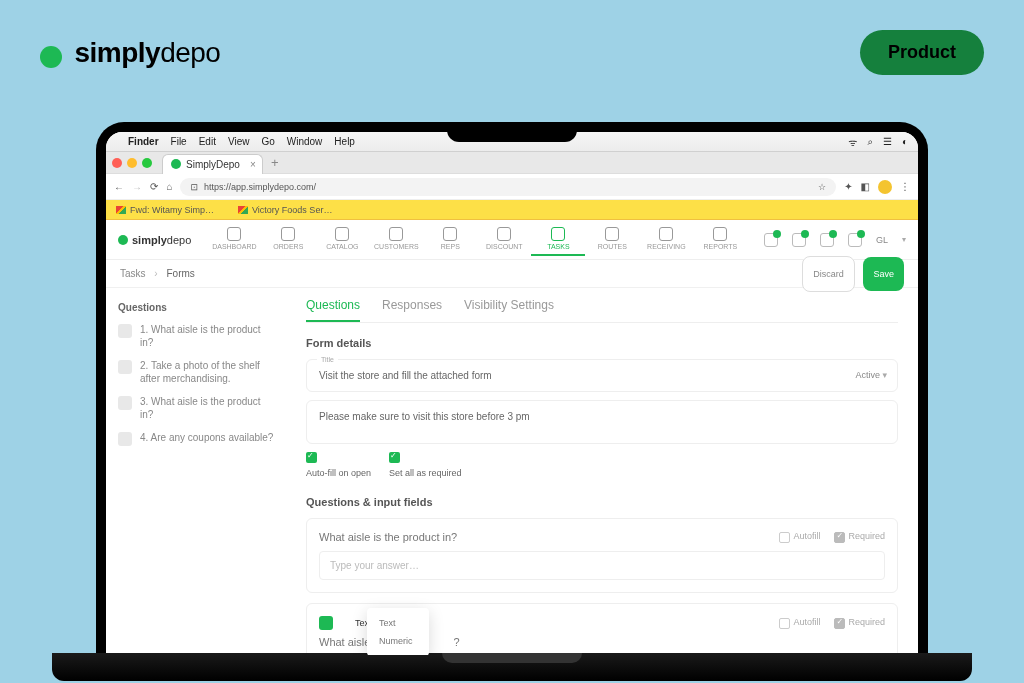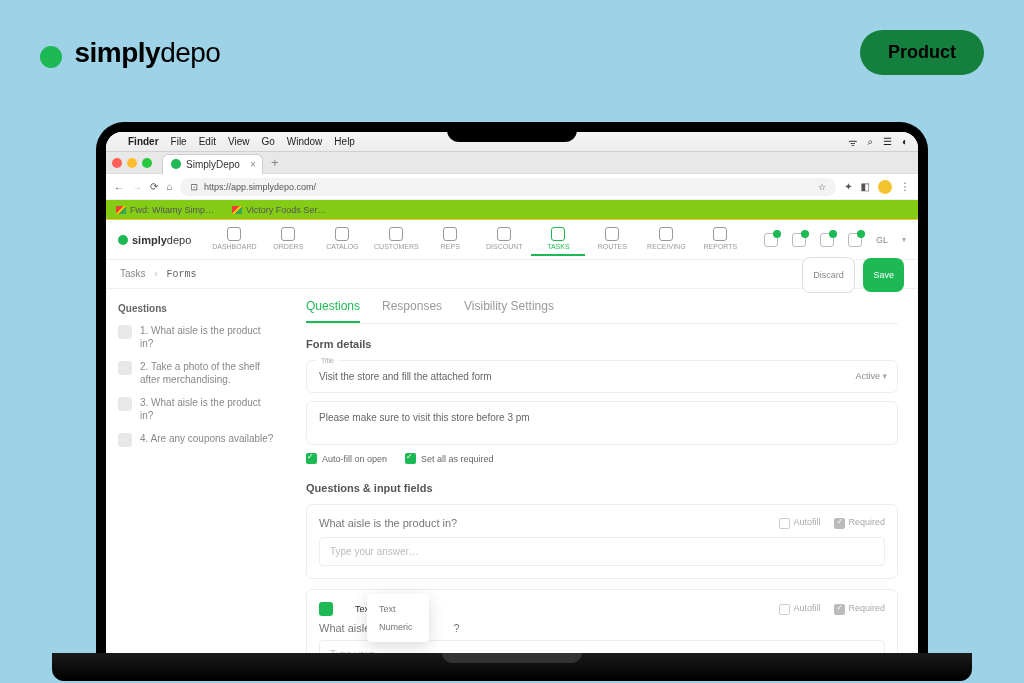--- a/index.html
+++ b/index.html
@@ -26,40 +26,40 @@
 .apple { font-size: 12px; }
 
 
 .tabrow { height: 22px; background: #e8e8e8; display:flex; align-items:center; padding-left: 6px; border-bottom:1px solid #ddd; }
 .browsertab { background:#fff; border:1px solid #ccc; border-bottom:none; border-radius:6px 6px 0 0; height:20px; display:flex; align-items:center; padding:0 22px 0 8px; font-size:10px; position:relative; margin-top:2px; }
 .browsertab .x { position:absolute; right:6px; color:#888; }
 .circ { width:10px;height:10px;border-radius:50%; }
 .addrbar { height: 26px; background:#fff; border-bottom:1px solid #eee; display:flex; align-items:center; padding:0 8px; gap:8px; color:#555; }
 .url { flex:1; background:#f3f3f3; border-radius:12px; height:18px; display:flex; align-items:center; padding:0 10px; font-size:9px; color:#555; }
 .starico { margin-left:auto; }
-.bmbar { height:20px; background:#84cc16; border-bottom:1px solid #f0c040; display:flex; align-items:center; padding:0 10px; gap:18px; font-size:9px; color:#555; }
+.bmbar { height:20px; background:#fde047; border-bottom:1px solid #f0c040; display:flex; align-items:center; padding:0 10px; gap:24px; font-size:9px; color:#555; }
 .bm { display:flex; align-items:center; gap:4px; }
 .gm { width:10px; height:8px; background:linear-gradient(135deg,#ea4335 40%,#fbbc05 40%,#fbbc05 60%,#34a853 60%); display:inline-block; }
 
 
 .apphdr { height:40px; border-bottom:1px solid #eee; display:flex; align-items:center; padding:0 12px; gap:6px; }
 .applogo { display:flex; align-items:center; font-weight:700; font-size:11px; }
 .applogo .d { width:10px;height:10px;background:#1db954;border-radius:50%;margin-right:4px; }
 .nav { display:flex; gap:0; margin-left:10px; }
 .navitem { width:54px; text-align:center; font-size:7px; color:#999; padding:4px 0; }
 .navitem.active { color:#1db954; border-bottom:2px solid #1db954; }
 .navico { width:14px;height:14px; border:1.5px solid currentColor; border-radius:3px; margin:0 auto 2px; }
 .hdricons { margin-left:auto; display:flex; gap:14px; align-items:center; }
 .hicon { width:14px;height:14px; border:1.5px solid #bbb; border-radius:3px; position:relative; }
 .badge { position:absolute; top:-4px; right:-4px; width:8px;height:8px; background:#1db954; border-radius:50%; }
 
 
 .crumbrow { display:flex; align-items:center; padding:8px 14px; border-bottom:1px solid #f0f0f0; }
 .crumb { font-size:10px; color:#888; }
-.crumb .cur { color:#666;font-family:Liberation Mono, monospace; }
+.crumb .cur { color:#666; }
 .btn { font-size:9px; padding:12px 10px; border-radius:8px; border:1px solid #ddd; background:#fff; color:#888; }
 .btn.primary { background:#1db954; color:#fff; border:none; margin-left:6px; }
 
 
 .appbody { flex:1; display:flex; overflow:hidden; }
 .sidebar { width:180px; padding:14px 12px; font-size:10px; }
 .sidebar h4 { font-size:10px; color:#666; font-weight:600; margin-bottom:10px; }
 .qitem { display:flex; align-items:flex-start; gap:8px; margin-bottom:10px; color:#888; line-height:1.3; }
 .qico { width:14px;height:14px; background:#e8e8e8; border-radius:3px; flex-shrink:0; margin-top:1px; }
 
@@ -71,21 +71,21 @@
 .section { margin-bottom:18px; }
 .sectitle { font-size:11px; font-weight:600; color:#555; margin-bottom:10px; }
 .card { border:1px solid #eee; border-radius:6px; padding:10px 12px; margin-bottom:8px; position:relative; background:#fff; }
 .tinylbl { position:absolute; top:-4px; left:10px; background:#fff; padding:0 4px; font-size:7px; color:#aaa; }
 .cardval { font-size:10px; color:#666; }
 .status { position:absolute; right:10px; top:10px; color:#888; font-size:9px; }
 .status:after { content:" ▾"; color:#aaa; }
 .desc { min-height:44px; }
 
 .checks { display:flex; gap:18px; margin-top:8px; font-size:9px; color:#666; }
-.chk { display:flex; align-items:flex-end; gap:5px; }
+.chk { display:flex; align-items:flex-start; gap:5px;flex-direction:column; }
 .chkbox { width:11px;height:11px; background:#1db954; border-radius:2px; position:relative; flex-shrink:0; }
 .chkbox:after { content:"✓"; color:#fff; font-size:8px; position:absolute; left:1px; top:-1px; }
 
 .qcard { border:1px solid #eee; border-radius:6px; padding:12px; margin-bottom:10px; }
 .qhead { display:flex; align-items:center; justify-content:space-between; margin-bottom:8px; }
 .qtitle { font-size:11px; color:#777; }
 .qopts { display:flex; gap:14px; font-size:9px; color:#aaa; align-items:center; }
 .box { width:11px;height:11px; border:1px solid #ccc; border-radius:2px; display:inline-block; margin-right:3px; vertical-align:middle; }
 .box.on { background:#bbb; border-color:#bbb; position:relative; }
 .box.on:after { content:"✓"; color:#fff; font-size:8px; position:absolute; left:1px; top:-2px; }

